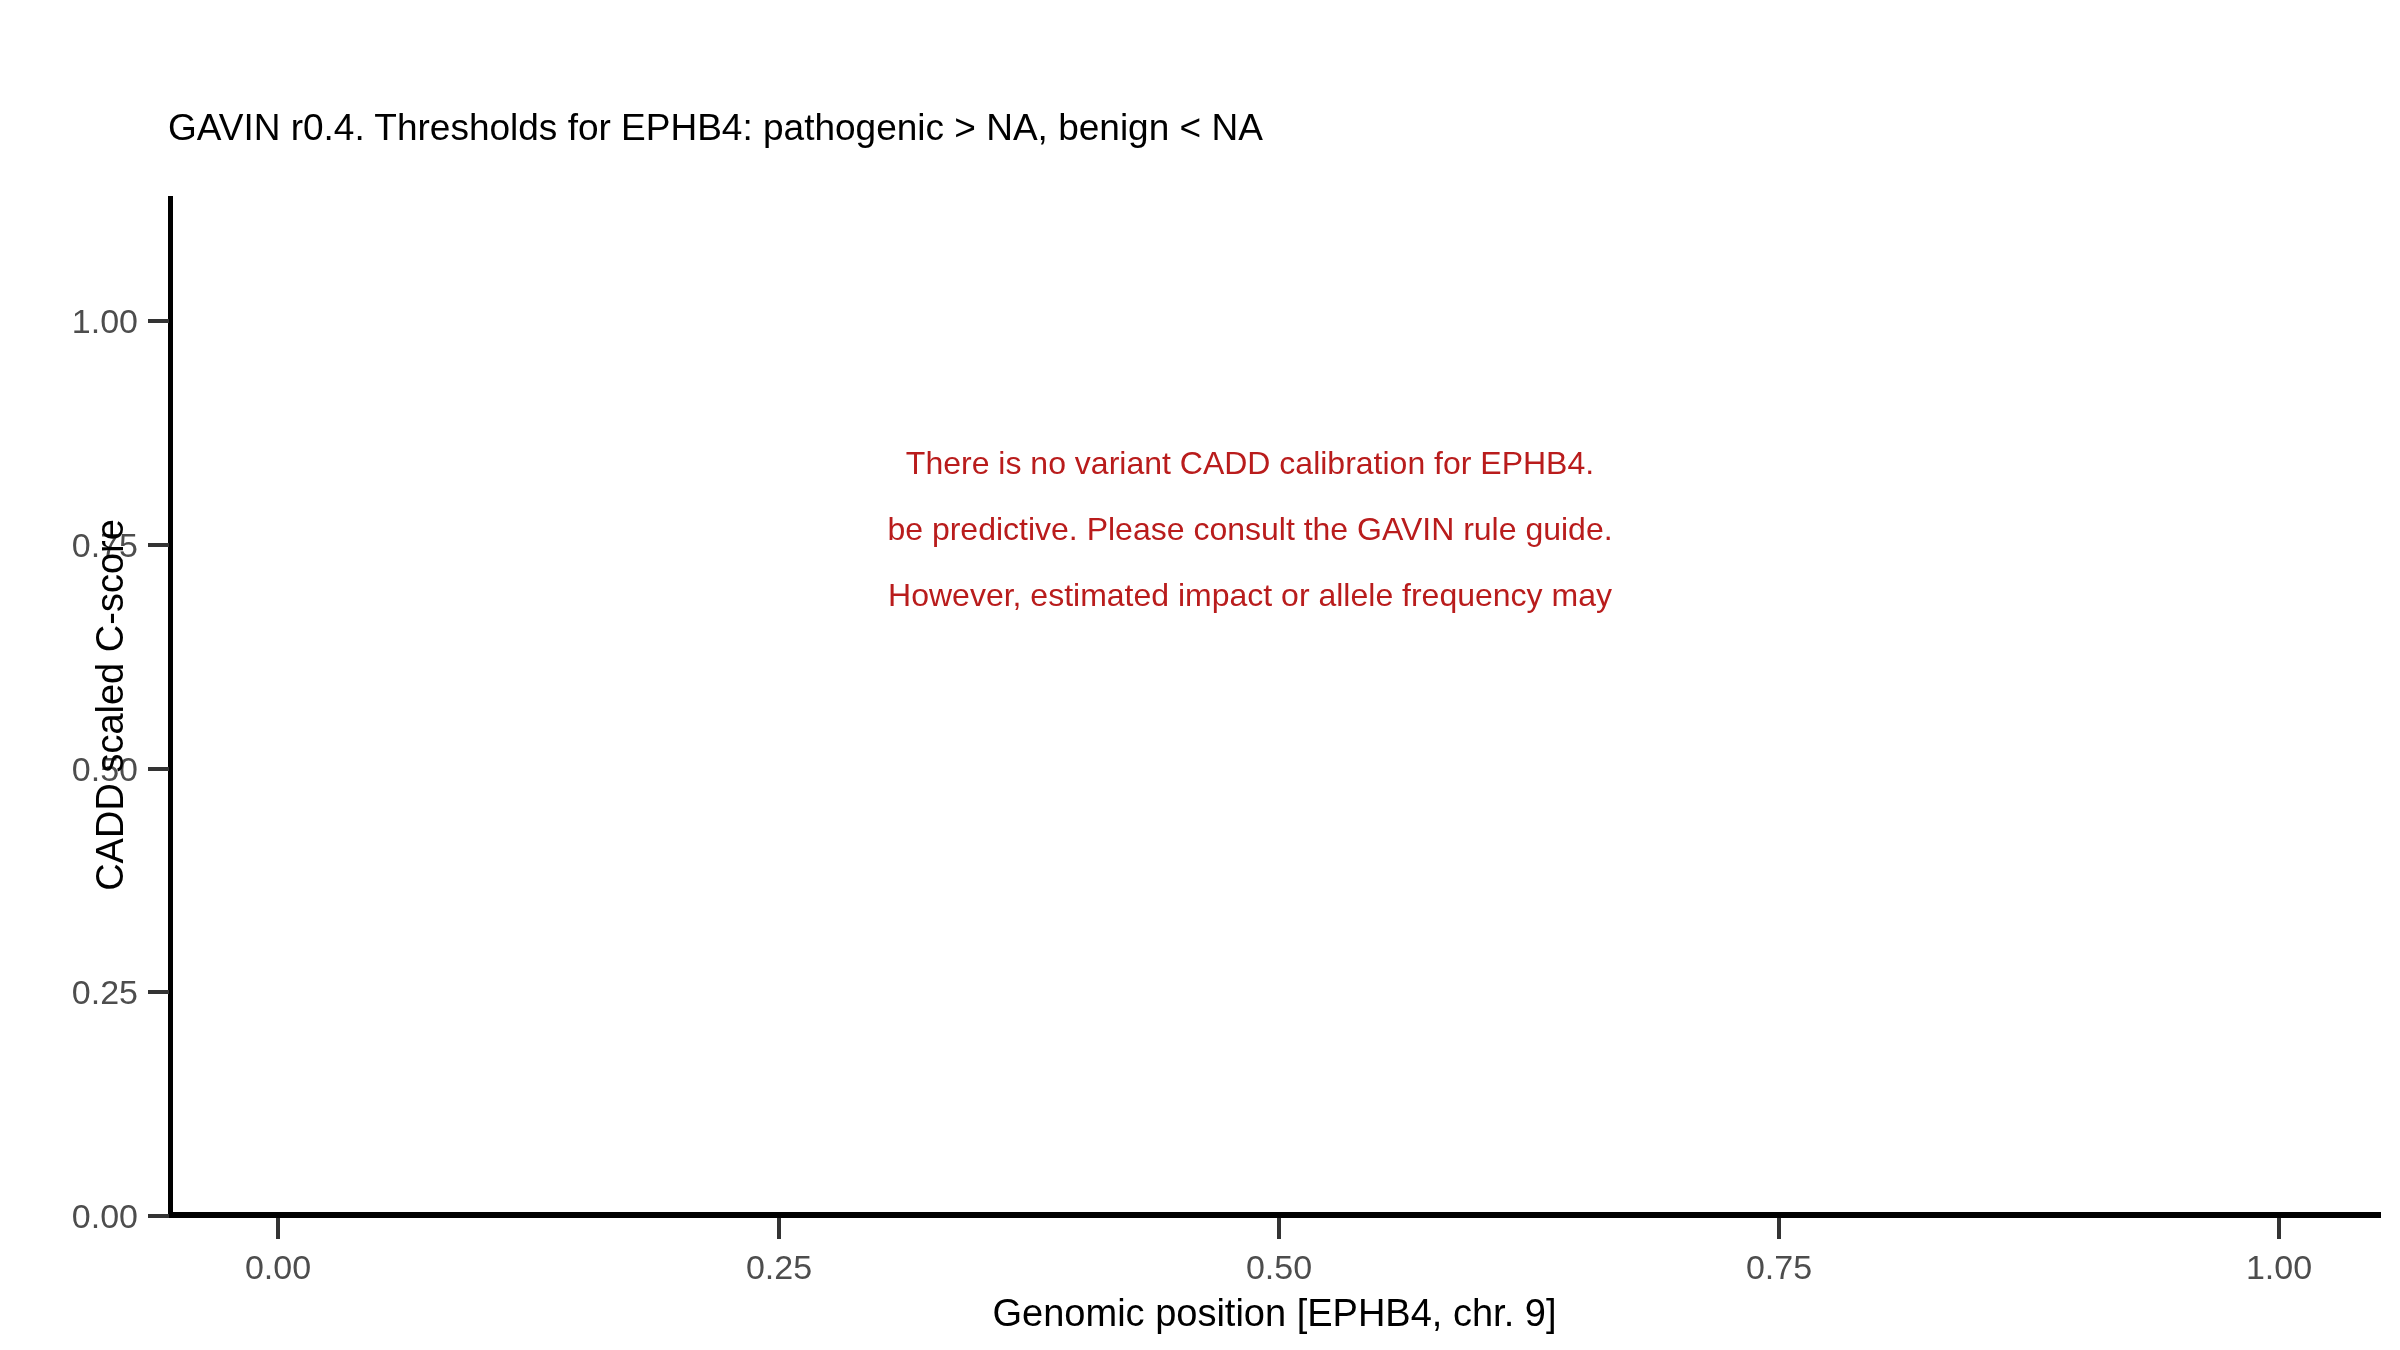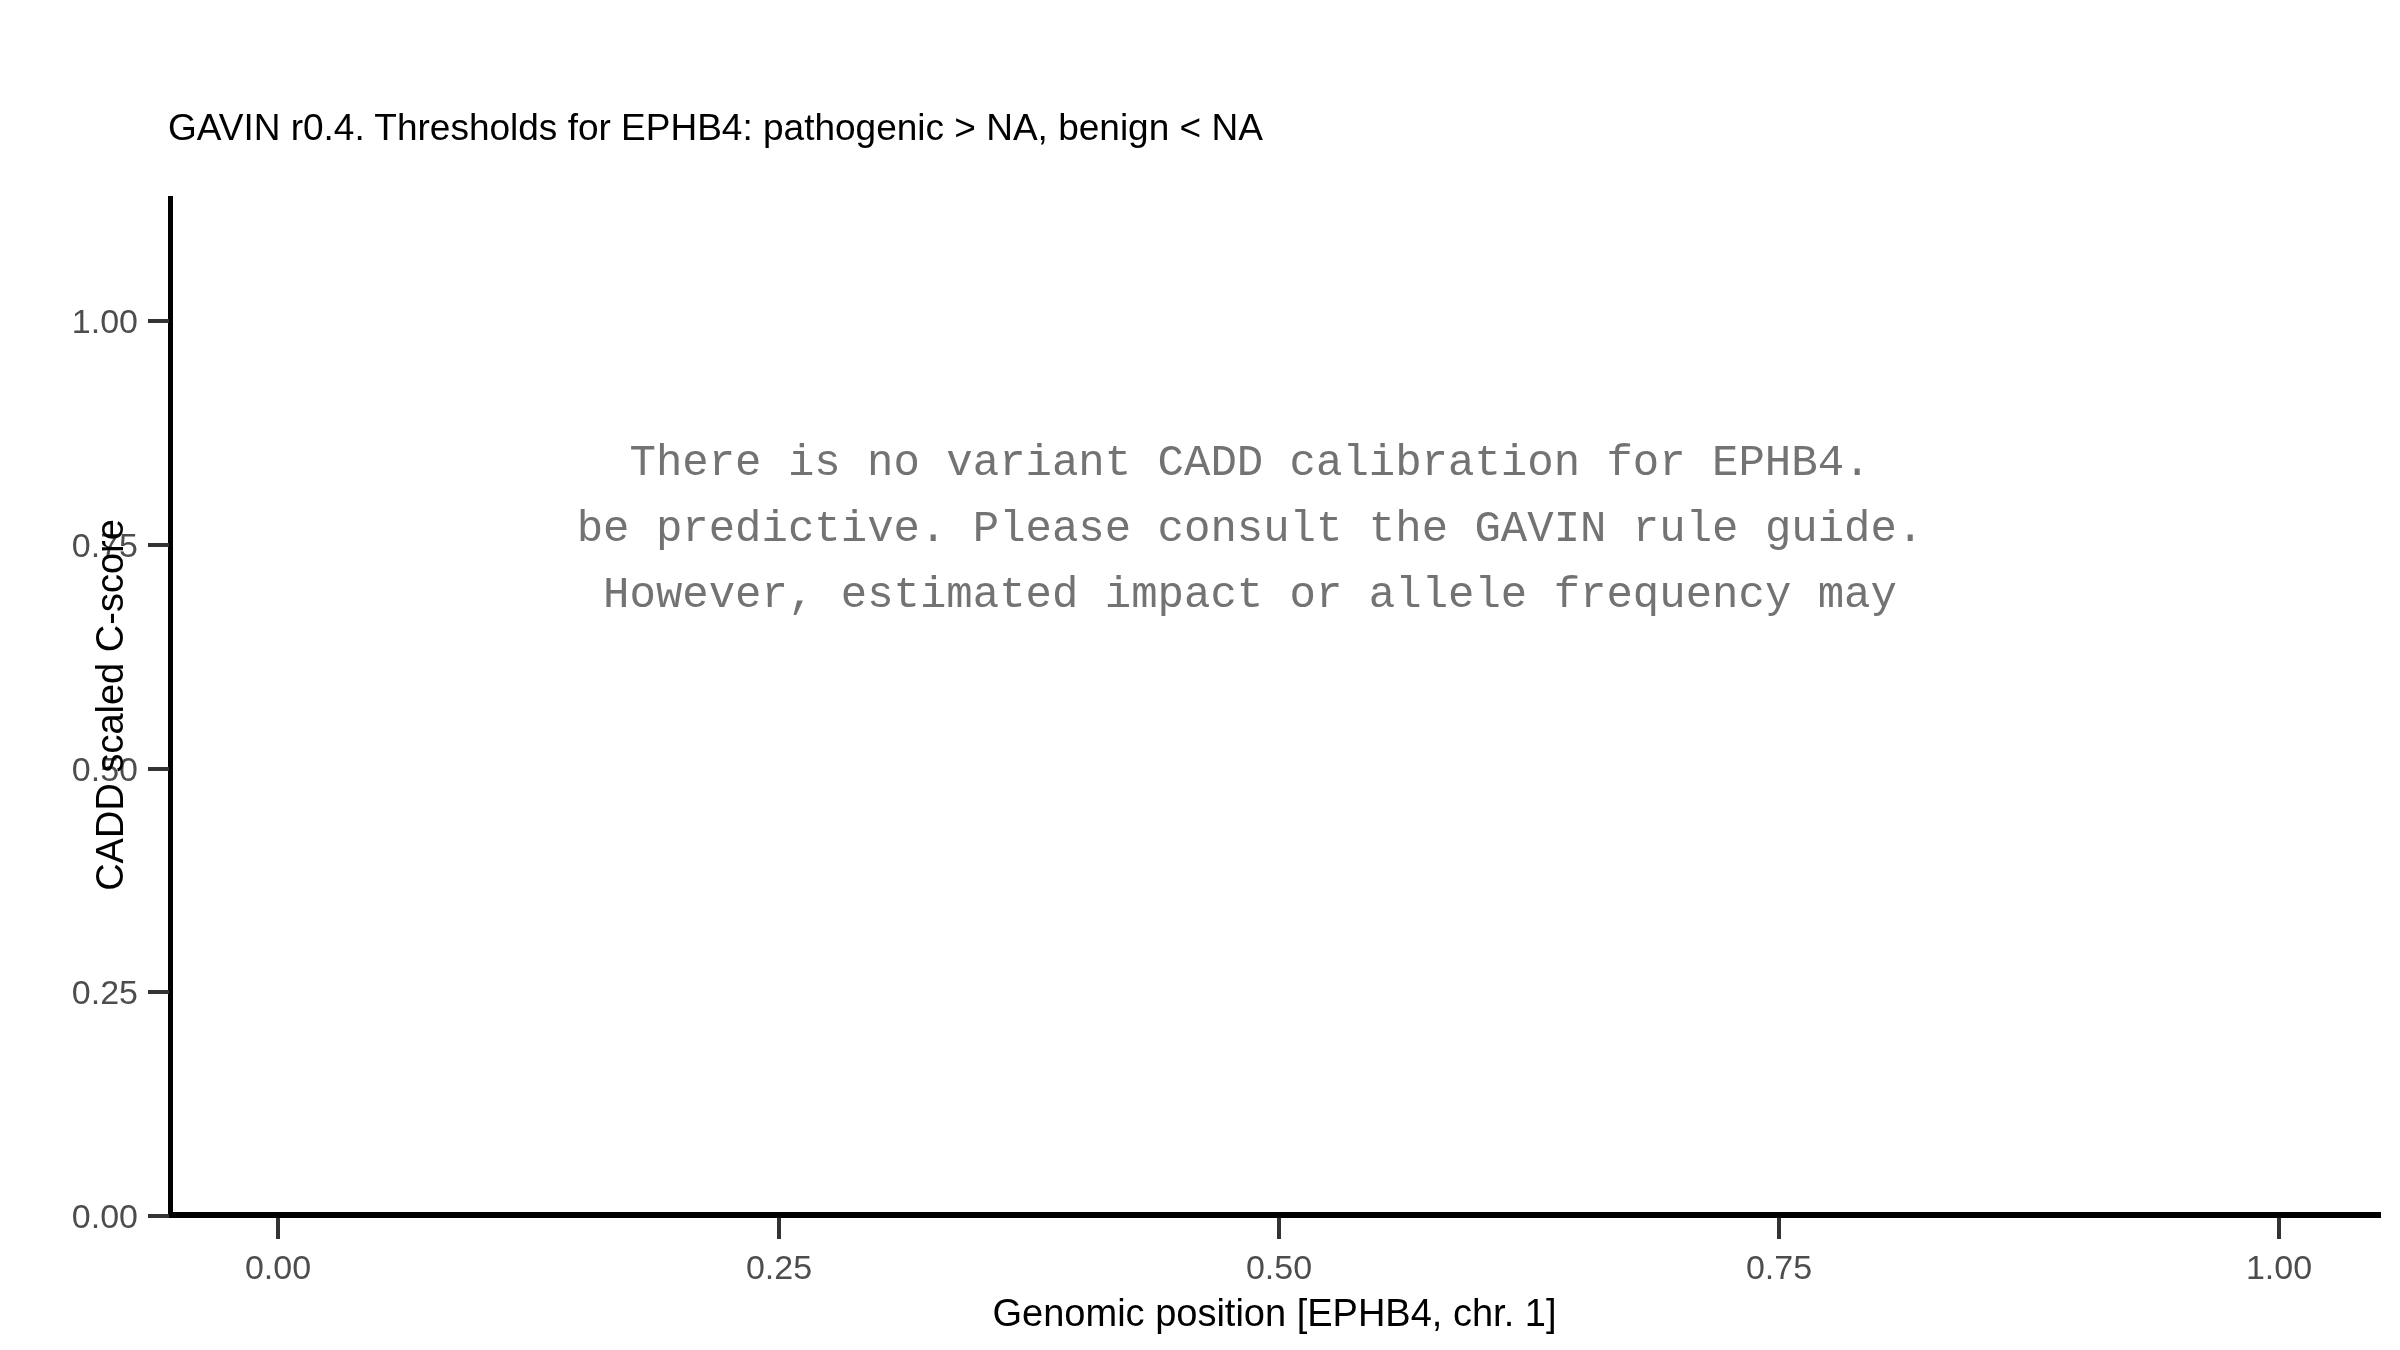--- a/index.html
+++ b/index.html
@@ -126,24 +126,23 @@
     white-space: nowrap;
   }
 
   
   #panel-annotation {
     position: absolute;
     left: 500px;
     top: 430px;
     width: 1500px;
     text-align: center;
-    font-size: 44px;
+    font-size: 32px;
     line-height: 66px;
-    color: #737373;
-    font-family: Liberation Mono, monospace;
+    color: #b91c1c;
   }
   #panel-annotation .annot-line { display: block; white-space: nowrap; }
 </style>
 </head>
 <body>
 
 <div id="plot-root">
 
   <div class="plot-title">
     <span class="title-line">GAVIN r0.4. Thresholds for EPHB4: pathogenic &gt; NA, benign &lt; NA</span>
@@ -175,21 +174,21 @@
   <div class="x-tick-mark" style="left:1777px;"></div>
   <div class="x-tick-mark" style="left:2277px;"></div>
 
   <div class="x-tick-label" style="left:278px;">0.00</div>
   <div class="x-tick-label" style="left:779px;">0.25</div>
   <div class="x-tick-label" style="left:1279px;">0.50</div>
   <div class="x-tick-label" style="left:1779px;">0.75</div>
   <div class="x-tick-label" style="left:2279px;">1.00</div>
 
   <div id="y-axis-title">CADD scaled C-score</div>
-  <div id="x-axis-title">Genomic position [EPHB4, chr. 1]</div>
+  <div id="x-axis-title">Genomic position [EPHB4, chr. 9]</div>
 
   <div id="panel-annotation">
     <span class="annot-line">There is no variant CADD calibration for EPHB4.</span>
     <span class="annot-line">be predictive. Please consult the GAVIN rule guide.</span>
     <span class="annot-line">However, estimated impact or allele frequency may</span>
   </div>
 
 </div>
 
 </body></html>

